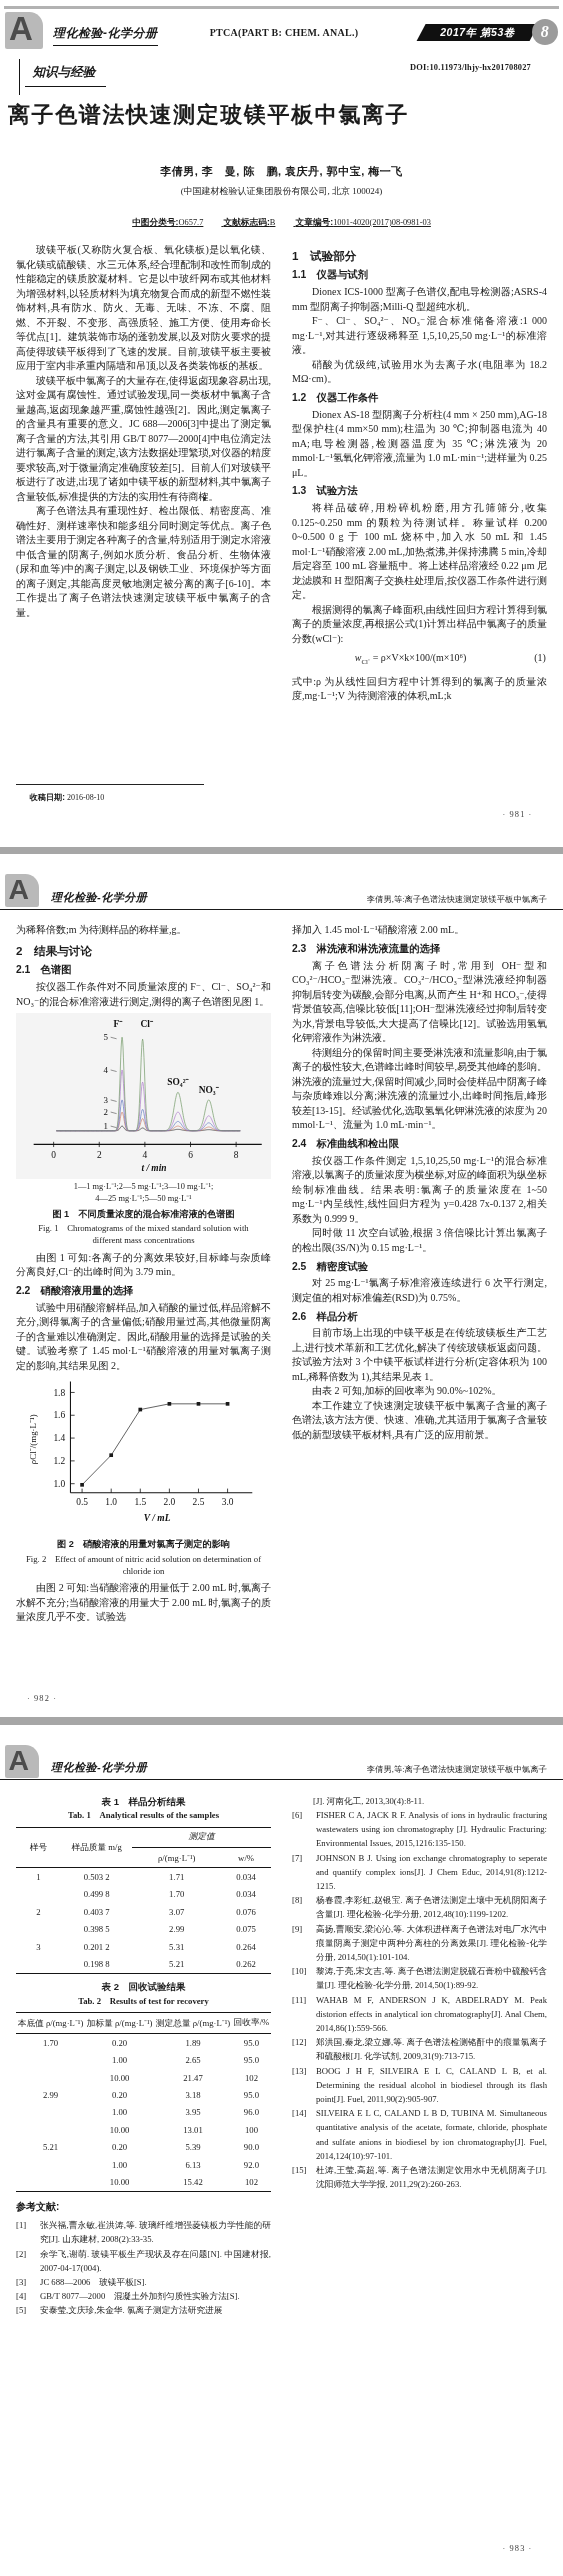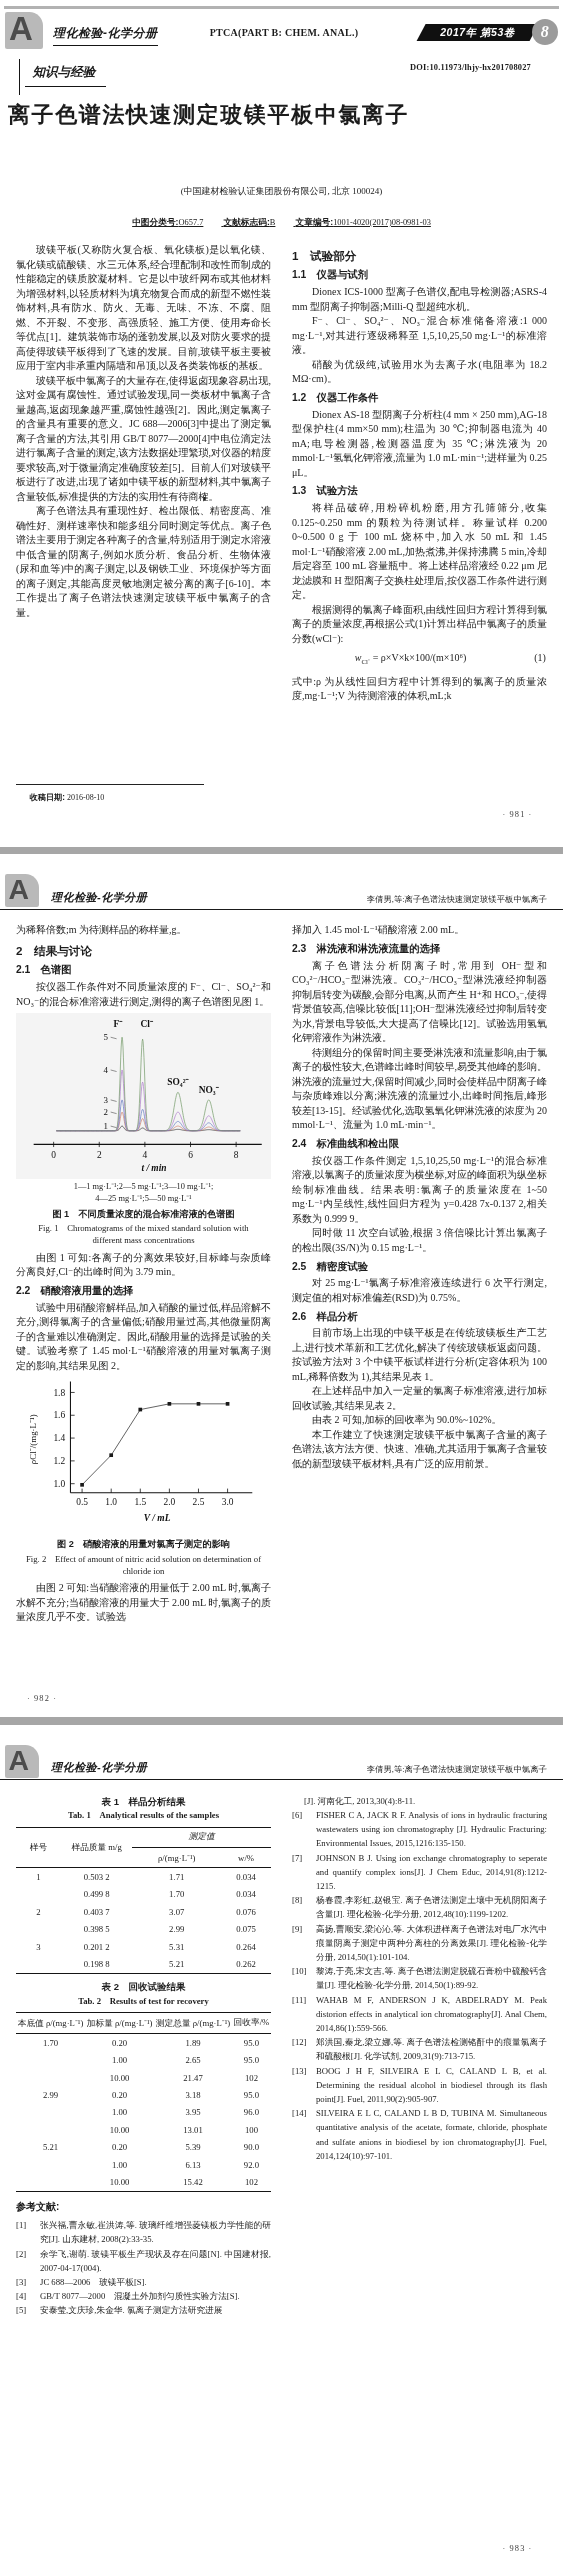--- a/index.html
+++ b/index.html
@@ -56,21 +56,21 @@
   table.tbl{width:100%;border-collapse:collapse;font:8.7px "Liberation Serif",serif;border-top:1.6px solid #151515;border-bottom:1.6px solid #151515;margin-bottom:7.4px;}
   table.tbl th,table.tbl td{text-align:center;font-weight:normal;padding:3.7px 1.6px;}
   table.tbl thead{border-bottom:0.8px solid #151515;}
   table.tbl .grp{border-bottom:0.8px solid #151515;font-style:italic;}
 
   
   .refhead{font:bold 10px "Liberation Sans",sans-serif;margin:8.4px 0 4.2px;}
   .ref{display:flex;font:8.7px/14.2px "Liberation Serif",serif;}
   .ref-no{flex:0 0 24px;}
   .ref-text{flex:1;text-align:justify;}
-  .ref-cont{font:8.7px/14.2px "Liberation Serif",serif;margin-left:12px;text-align:justify;}
+  .ref-cont{font:8.7px/14.2px "Liberation Serif",serif;margin-left:21px;text-align:justify;}
 
   
   .footnote-rule{position:absolute;top:784px;left:16px;width:188px;border-top:1.1px solid #222;}
   .received{position:absolute;top:792px;left:29.5px;font:8px "Liberation Serif",serif;}
   .received .m-label{font:bold 8.2px "Liberation Sans",sans-serif;}
   .pnum{position:absolute;font:8.4px "Liberation Serif",serif;color:#3d3d3d;letter-spacing:1.1px;text-align:right;}
   #pn1{top:810px;right:30.5px;}
   #pn2{top:840px;left:27px;}
   #pn3{top:819px;right:30.5px;}
 
@@ -92,20 +92,21 @@
   </div>
   <div class="jname-zh">理化检验-化学分册</div>
   <div class="jname-en">PTCA(PART B: CHEM. ANAL.)</div>
   <div class="vol-bar">
       <span>2017年 第53卷</span>
     </div>
   <div class="issue-circle">8</div>
   <div class="column-tag">知识与经验</div>
   <div class="doi">DOI:10.11973/lhjy-hx201708027</div>
   <h1 class="title">离子色谱法快速测定玻镁平板中氯离子</h1>
+  <div class="authors">李倩男, 李　曼, 陈　鹏, 袁庆丹, 郭中宝, 梅一飞</div>
   <div class="affil">(中国建材检验认证集团股份有限公司, 北京 100024)</div>
   <div class="meta">
     <span class="m-label">中图分类号:</span><span>O657.7</span><span class="m-gap"></span>
     <span class="m-label">文献标志码:</span><span>B</span><span class="m-gap"></span>
     <span class="m-label">文章编号:</span><span>1001-4020(2017)08-0981-03</span>
   </div>
   <div class="cols">
     <div class="col" id="p1-left">
         <div class="para indent">玻镁平板(又称防火复合板、氧化镁板)是以氧化镁、氯化镁或硫酸镁、水三元体系,经合理配制和改性而制成的性能稳定的镁质胶凝材料。它是以中玻纤网布或其他材料为增强材料,以轻质材料为填充物复合而成的新型不燃性装饰材料,具有防水、防火、无毒、无味、不冻、不腐、阻燃、不开裂、不变形、高强质轻、施工方便、使用寿命长等优点[1]。建筑装饰市场的蓬勃发展,以及对防火要求的提高使得玻镁平板得到了飞速的发展。目前,玻镁平板主要被应用于室内非承重内隔墙和吊顶,以及各类装饰板的基板。</div>
         <div class="para indent">玻镁平板中氯离子的大量存在,使得返卤现象容易出现,这对金属有腐蚀性。通过试验发现,同一类板材中氯离子含量越高,返卤现象越严重,腐蚀性越强[2]。因此,测定氯离子的含量具有重要的意义。JC 688—2006[3]中提出了测定氯离子含量的方法,其引用 GB/T 8077—2000[4]中电位滴定法进行氯离子含量的测定,该方法数据处理繁琐,对仪器的精度要求较高,对于微量滴定准确度较差[5]。目前人们对玻镁平板进行了改进,出现了诸如中镁平板的新型材料,其中氯离子含量较低,标准提供的方法的实用性有待商榷。</div>
@@ -237,21 +238,20 @@
         <div class="sec-h2">2.3　淋洗液和淋洗液流量的选择</div>
         <div class="para indent">离子色谱法分析阴离子时,常用到 OH⁻型和 CO₃²⁻/HCO₃⁻型淋洗液。CO₃²⁻/HCO₃⁻型淋洗液经抑制器抑制后转变为碳酸,会部分电离,从而产生 H⁺和 HCO₃⁻,使得背景值较高,信噪比较低[11];OH⁻型淋洗液经过抑制后转变为水,背景电导较低,大大提高了信噪比[12]。试验选用氢氧化钾溶液作为淋洗液。</div>
         <div class="para indent">待测组分的保留时间主要受淋洗液和流量影响,由于氯离子的极性较大,色谱峰出峰时间较早,易受其他峰的影响。淋洗液的流量过大,保留时间减少,同时会使样品中阴离子峰与杂质峰难以分离;淋洗液的流量过小,出峰时间拖后,峰形较差[13-15]。经试验优化,选取氢氧化钾淋洗液的浓度为 20 mmol·L⁻¹、流量为 1.0 mL·min⁻¹。</div>
         <div class="sec-h2">2.4　标准曲线和检出限</div>
         <div class="para indent">按仪器工作条件测定 1,5,10,25,50 mg·L⁻¹的混合标准溶液,以氯离子的质量浓度为横坐标,对应的峰面积为纵坐标绘制标准曲线。结果表明:氯离子的质量浓度在 1~50 mg·L⁻¹内呈线性,线性回归方程为 y=0.428 7x-0.137 2,相关系数为 0.999 9。</div>
         <div class="para indent">同时做 11 次空白试验,根据 3 倍信噪比计算出氯离子的检出限(3S/N)为 0.15 mg·L⁻¹。</div>
         <div class="sec-h2">2.5　精密度试验</div>
         <div class="para indent">对 25 mg·L⁻¹氯离子标准溶液连续进行 6 次平行测定,测定值的相对标准偏差(RSD)为 0.75%。</div>
         <div class="sec-h2">2.6　样品分析</div>
         <div class="para indent">目前市场上出现的中镁平板是在传统玻镁板生产工艺上,进行技术革新和工艺优化,解决了传统玻镁板返卤问题。按试验方法对 3 个中镁平板试样进行分析(定容体积为 100 mL,稀释倍数为 1),其结果见表 1。</div>
-        <div class="para indent">在上述样品中加入一定量的氯离子标准溶液,进行加标回收试验,其结果见表 2。</div>
         <div class="para indent">由表 2 可知,加标的回收率为 90.0%~102%。</div>
         <div class="para indent">本工作建立了快速测定玻镁平板中氯离子含量的离子色谱法,该方法方便、快速、准确,尤其适用于氯离子含量较低的新型玻镁平板材料,具有广泛的应用前景。</div>
       </div>
   </div>
   <div class="pnum" id="pn2">· 982 ·</div>
 </div>
 
 <div class="divider"></div>
 
 <div class="page" id="page3">
@@ -439,17 +439,21 @@
           <span class="ref-text">郑洪国,秦龙,梁立娜,等. 离子色谱法检测铬酐中的痕量氯离子和硫酸根[J]. 化学试剂, 2009,31(9):713-715.</span>
         </div>
         <div class="ref">
           <span class="ref-no">[13]</span>
           <span class="ref-text">BOOG J H F, SILVEIRA E L C, CALAND L B, et al. Determining the residual alcohol in biodiesel through its flash point[J]. Fuel, 2011,90(2):905-907.</span>
         </div>
         <div class="ref">
           <span class="ref-no">[14]</span>
           <span class="ref-text">SILVEIRA E L C, CALAND L B D, TUBINA M. Simultaneous quantitative analysis of the acetate, formate, chloride, phosphate and sulfate anions in biodiesel by ion chromatography[J]. Fuel, 2014,124(10):97-101.</span>
         </div>
+        <div class="ref">
+          <span class="ref-no">[15]</span>
+          <span class="ref-text">杜涛,王莹,高超,等. 离子色谱法测定饮用水中无机阴离子[J]. 沈阳师范大学学报, 2011,29(2):260-263.</span>
+        </div>
       </div>
   </div>
   <div class="pnum" id="pn3">· 983 ·</div>
 </div>
 
 
 </body></html>

